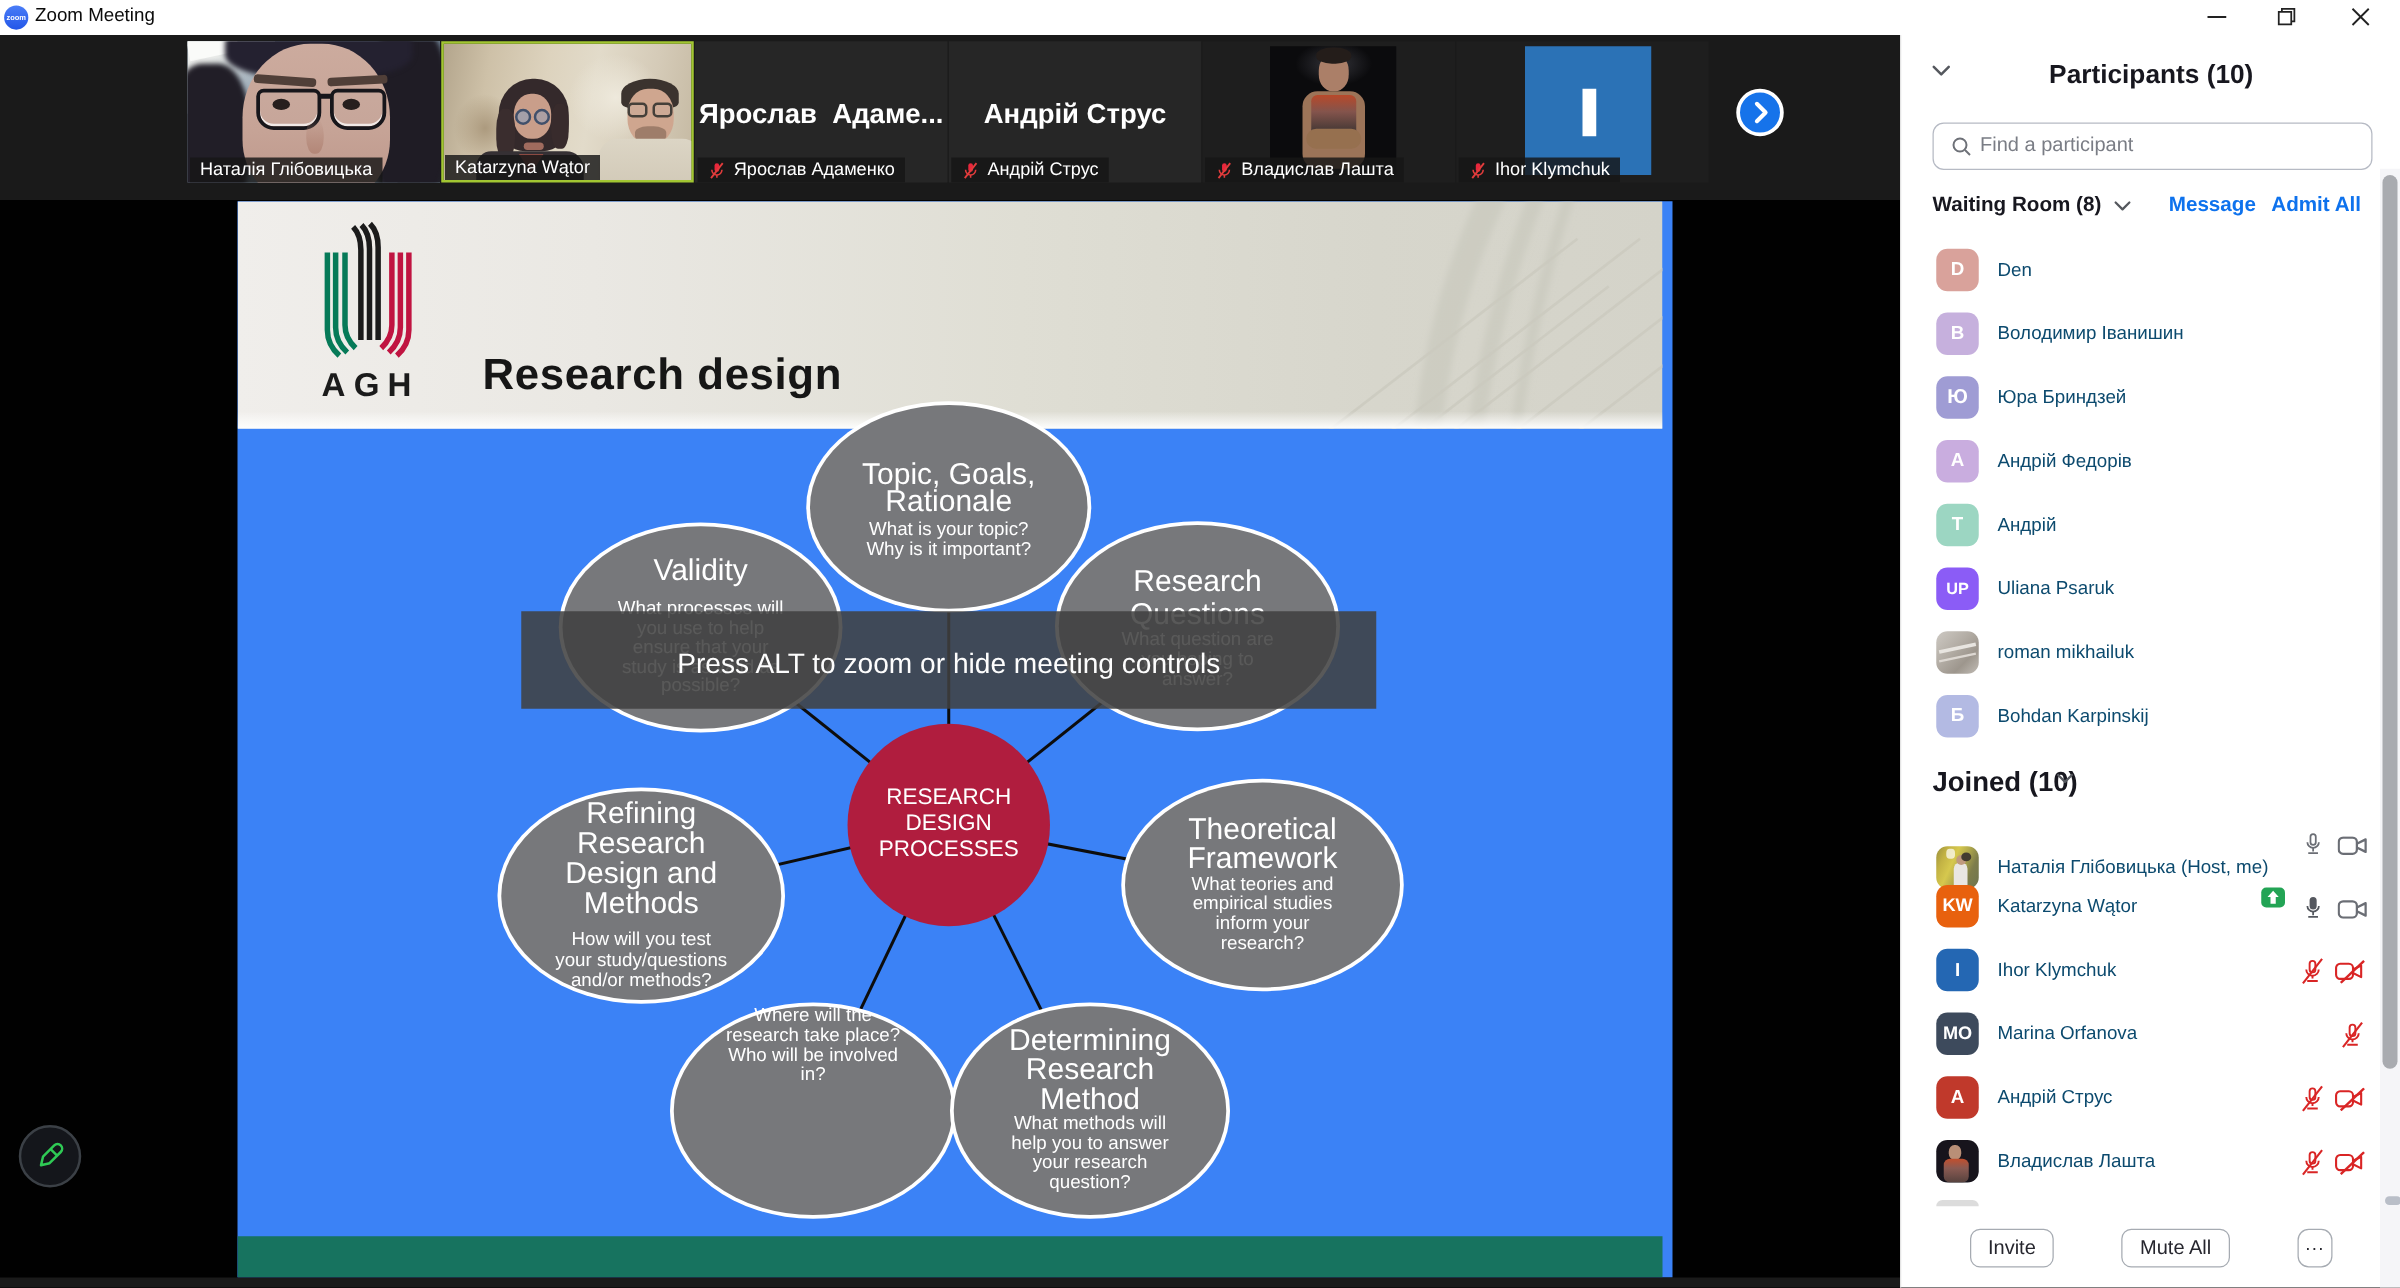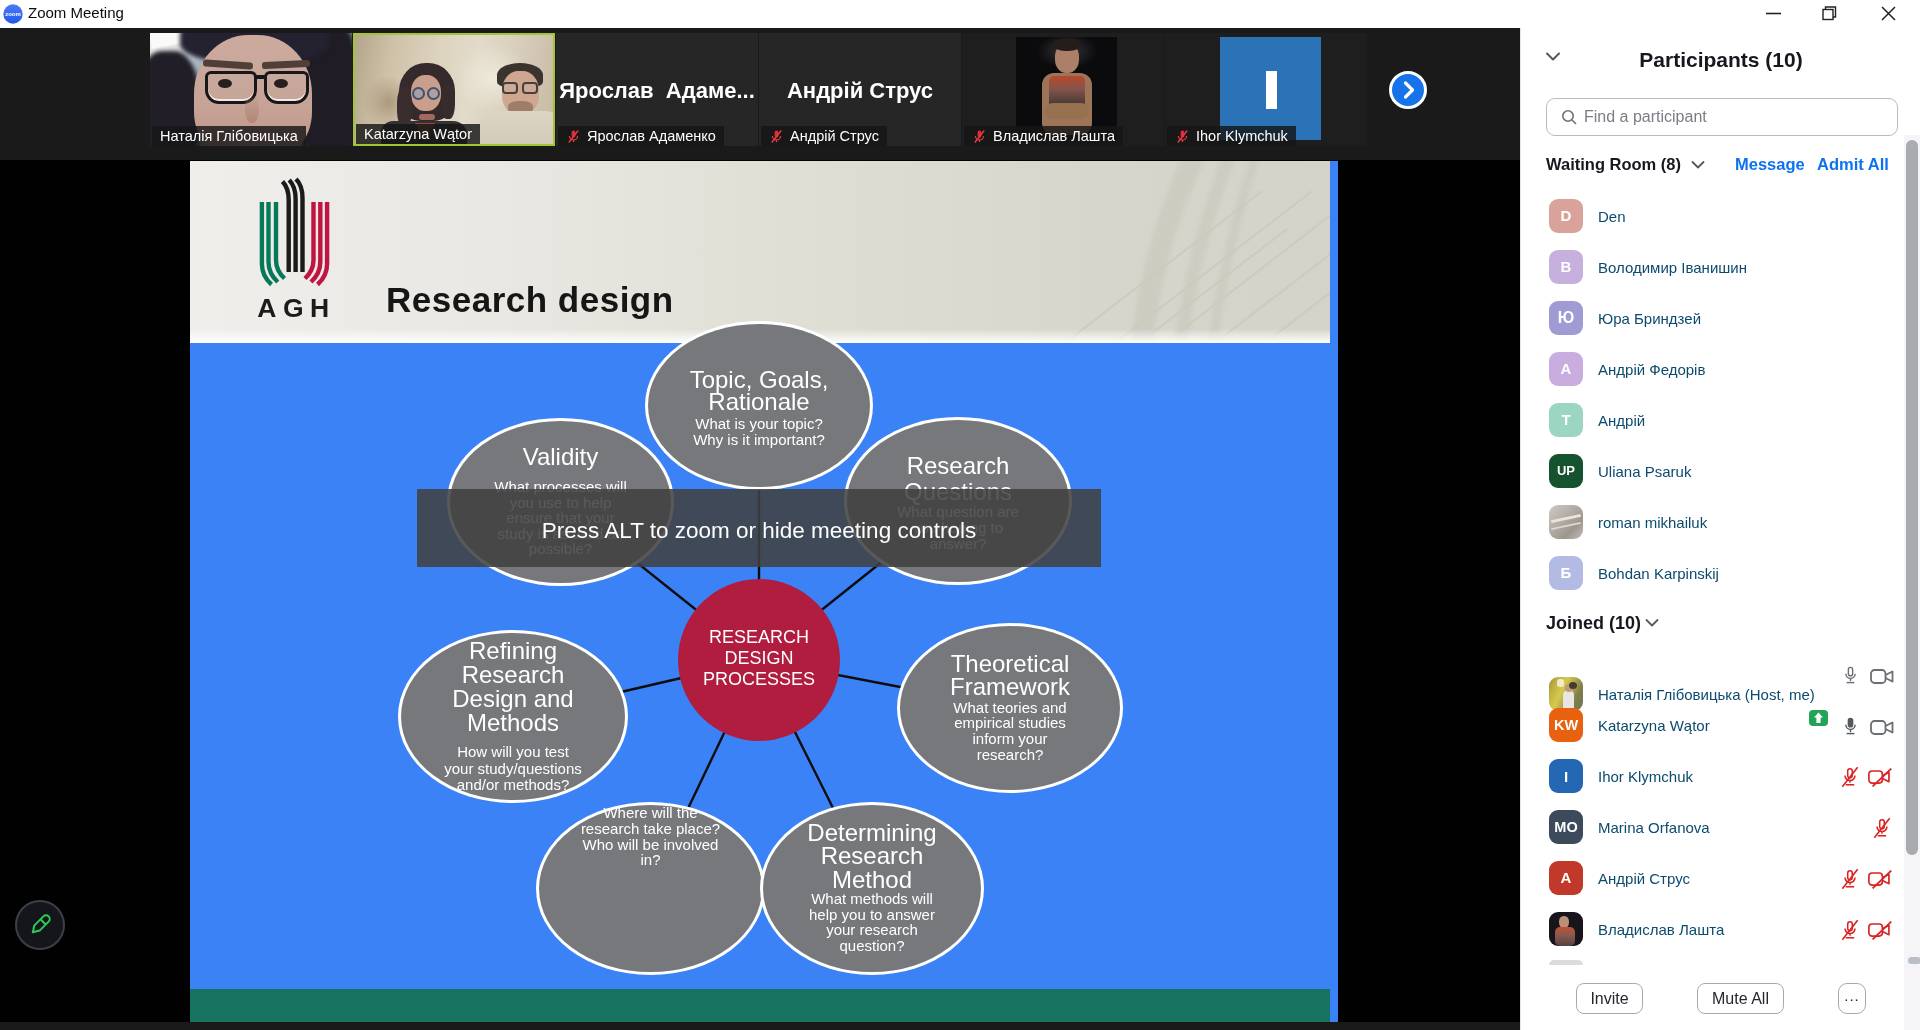--- a/index.html
+++ b/index.html
@@ -301,36 +301,36 @@
     </div>
   <div class="row" style="top:323.5px;">
       <div class="av" style="background:#c9addf;">A</div>
       <div class="nm">Андрій Федорів</div>
     </div>
   <div class="row" style="top:374.5px;">
       <div class="av" style="background:#9cd6c2;">T</div>
       <div class="nm">Андрій</div>
     </div>
   <div class="row" style="top:425.5px;">
-      <div class="av" style="background:#14532d;font-size:13px;">UP</div>
+      <div class="av" style="background:#8b5cf6;font-size:13px;">UP</div>
       <div class="nm">Uliana Psaruk</div>
     </div>
   <div class="row" style="top:476.5px;">
       <div class="av" style="background:linear-gradient(135deg,#cdc9c3 0%,#b4aea6 40%,#9d968d 70%,#c2bdb6 100%);">
         <div class="abs" style="left:2px;top:12px;width:30px;height:3px;background:#e8e5e0;transform:rotate(-12deg);"></div>
         <div class="abs" style="left:2px;top:20px;width:30px;height:2px;background:#ddd8d2;transform:rotate(-12deg);"></div>
       </div>
       <div class="nm">roman mikhailuk</div>
     </div>
   <div class="row" style="top:527.5px;">
       <div class="av" style="background:#b3bae3;">Б</div>
       <div class="nm">Bohdan Karpinskij</div>
     </div>
 
-  <div class="abs" style="left:25px;top:585px;font-size:18px;font-weight:bold;color:#17171f;">Joined (10)</div>
+  <div class="abs" style="left:25px;top:585px;font-size:22px;font-weight:bold;color:#17171f;">Joined (10)</div>
   <svg class="abs" style="left:124px;top:590px" width="14" height="10" viewBox="0 0 14 10">
       <path d="M1.5 2 L7 7.5 L12.5 2" fill="none" stroke="#55585e" stroke-width="1.8" stroke-linecap="round" stroke-linejoin="round"></path>
     </svg>
 
   <div class="row" style="top:649px;">
     <div class="av" style="background:linear-gradient(115deg,#9a8f3e 0%,#c3b344 20%,#d6c84e 38%,#b1a94c 55%,#7e7d4b 75%,#6f7450 100%);">
         <div class="abs" style="left:8px;top:2px;width:7px;height:8px;background:rgba(255,255,255,0.7);border-radius:40%;"></div>
         <div class="abs" style="left:14px;top:13px;width:11px;height:21px;border-radius:5px 5px 0 0;background:#e9e6e2;"></div>
         <div class="abs" style="left:16px;top:7px;width:8px;height:8px;border-radius:50%;background:#c09a7e;"></div>
         <div class="abs" style="left:20px;top:5px;width:8px;height:7px;border-radius:50%;background:#433c30;"></div>

